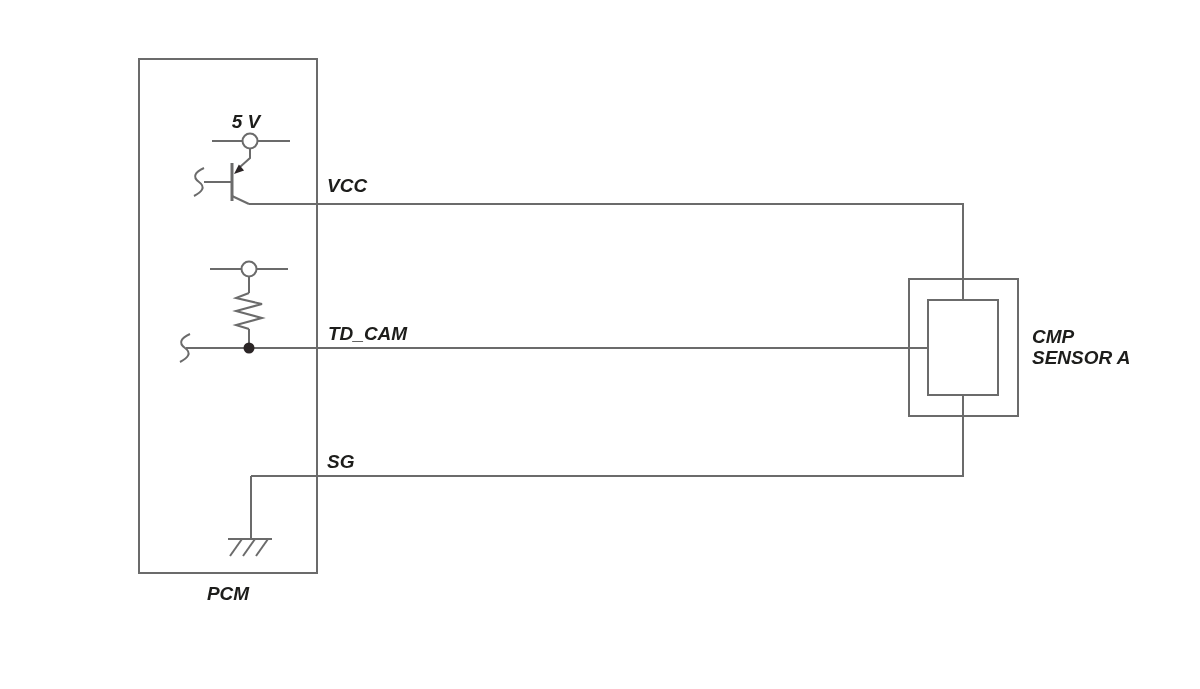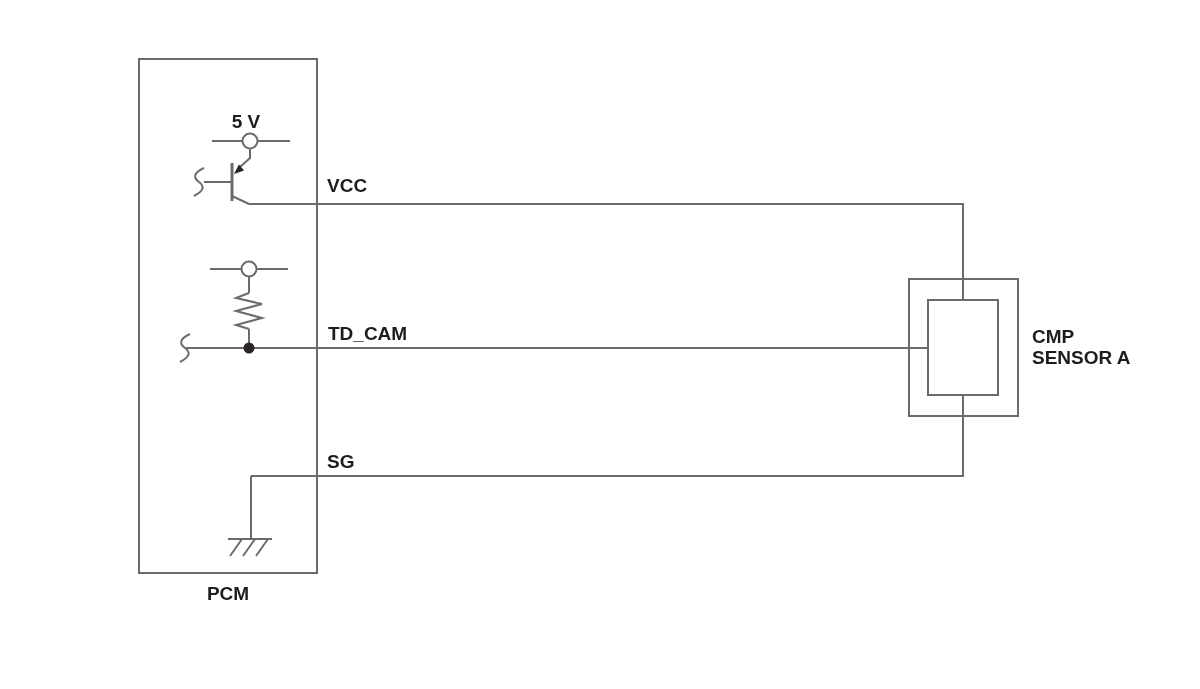--- a/index.html
+++ b/index.html
@@ -3,20 +3,21 @@
 <meta charset="utf-8">
 <style>
   html,body { margin:0; padding:0; }
   .canvas {
     position: relative;
     width: 1200px;
     height: 626px;
     background: var(--background, #ffffff);
     font-family: "Liberation Sans", sans-serif;
     overflow: hidden;
+    font-style: italic;
   }
   svg { display:block; }
   svg text {
     font-family: "Liberation Sans", sans-serif;
     font-weight: bold;
     font-size: 19px;
     fill: var(--text, #1d1d1b);
   }
   .wire {
     stroke: var(--wire, #6b6b6b);

